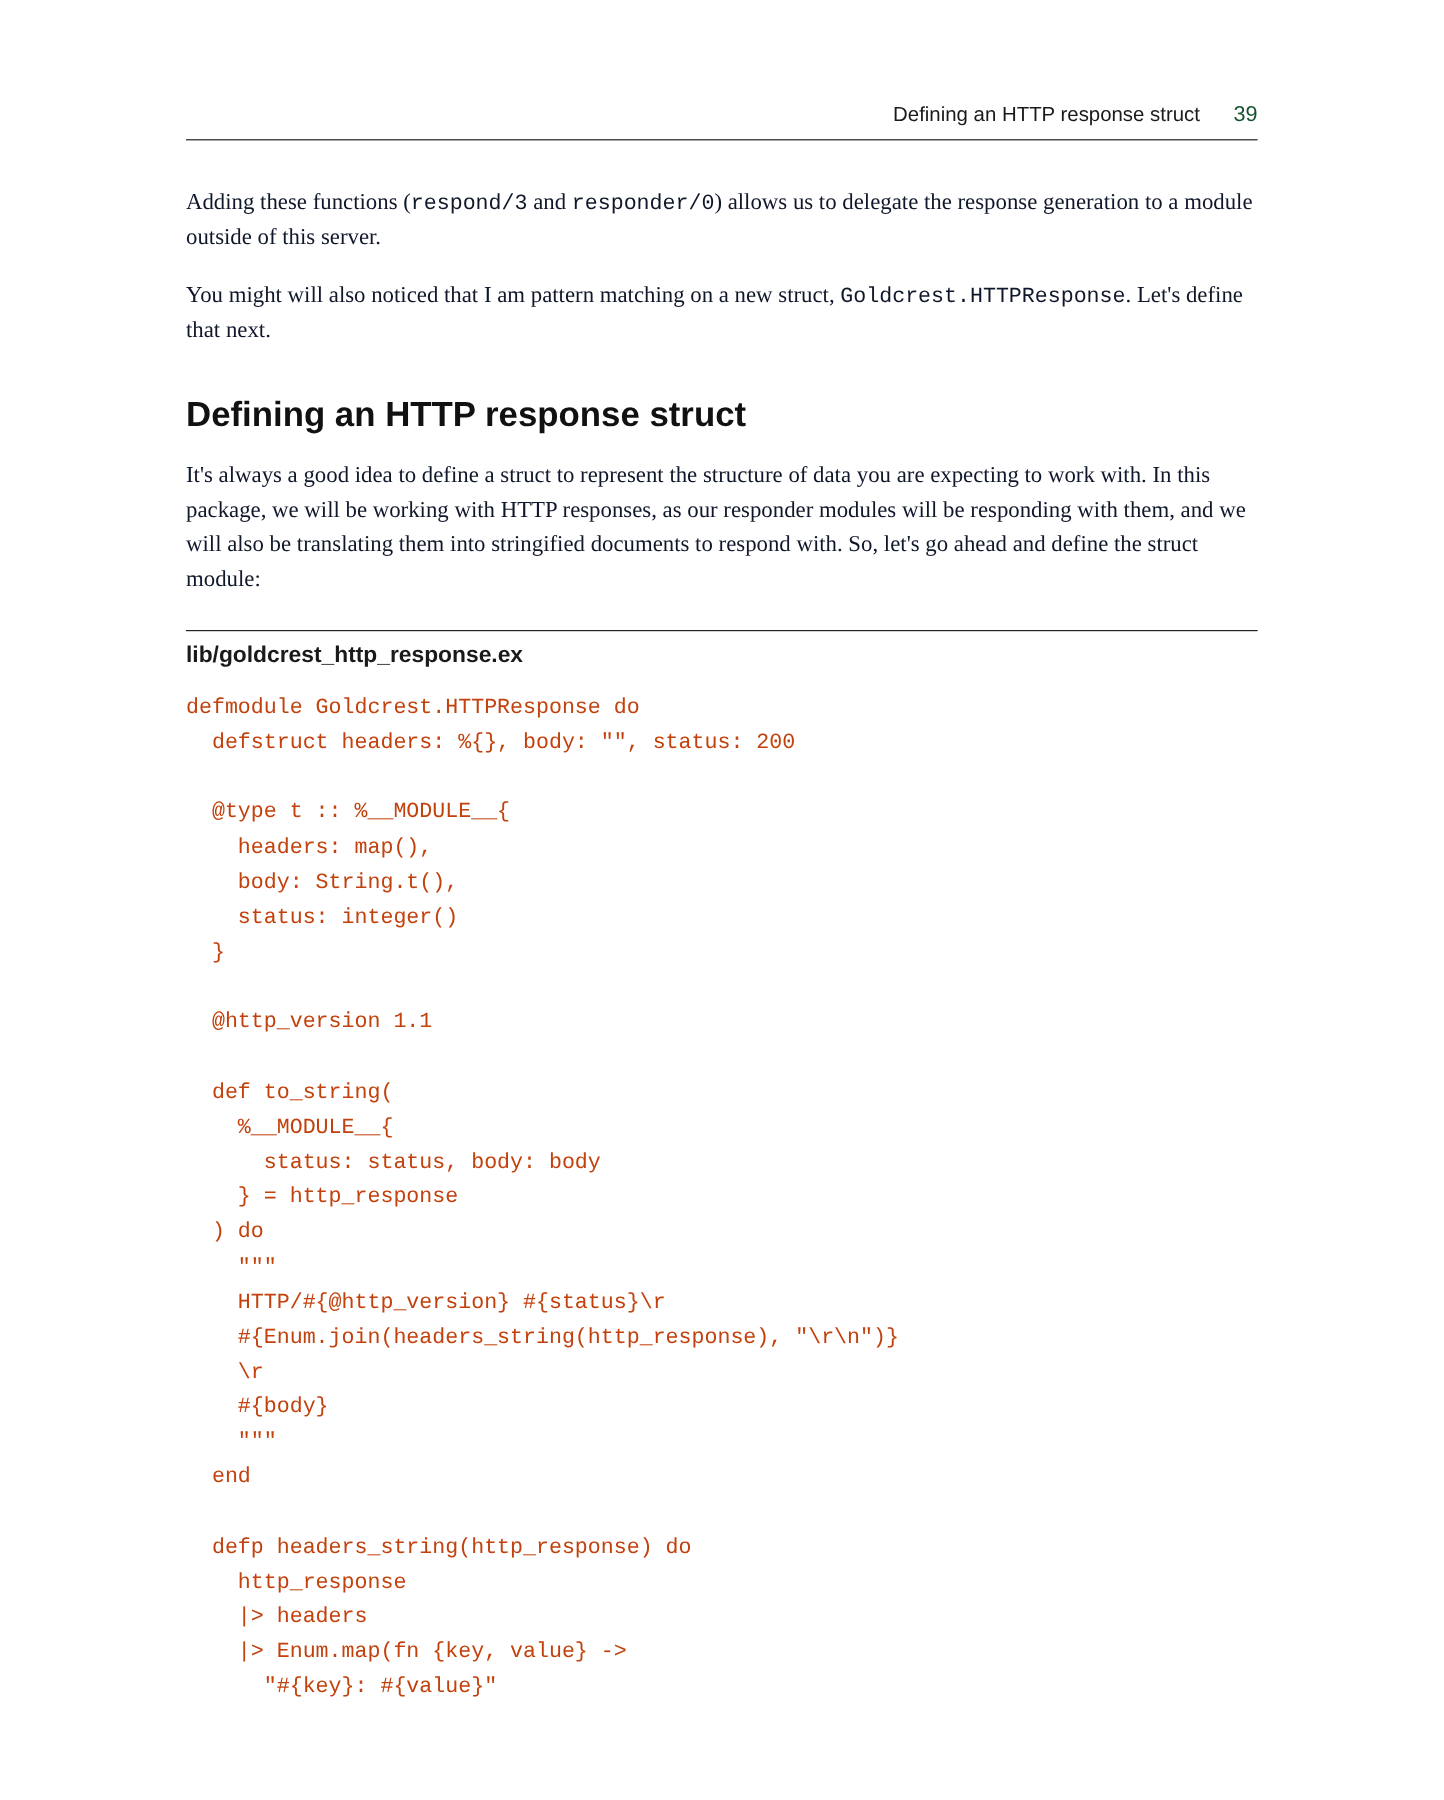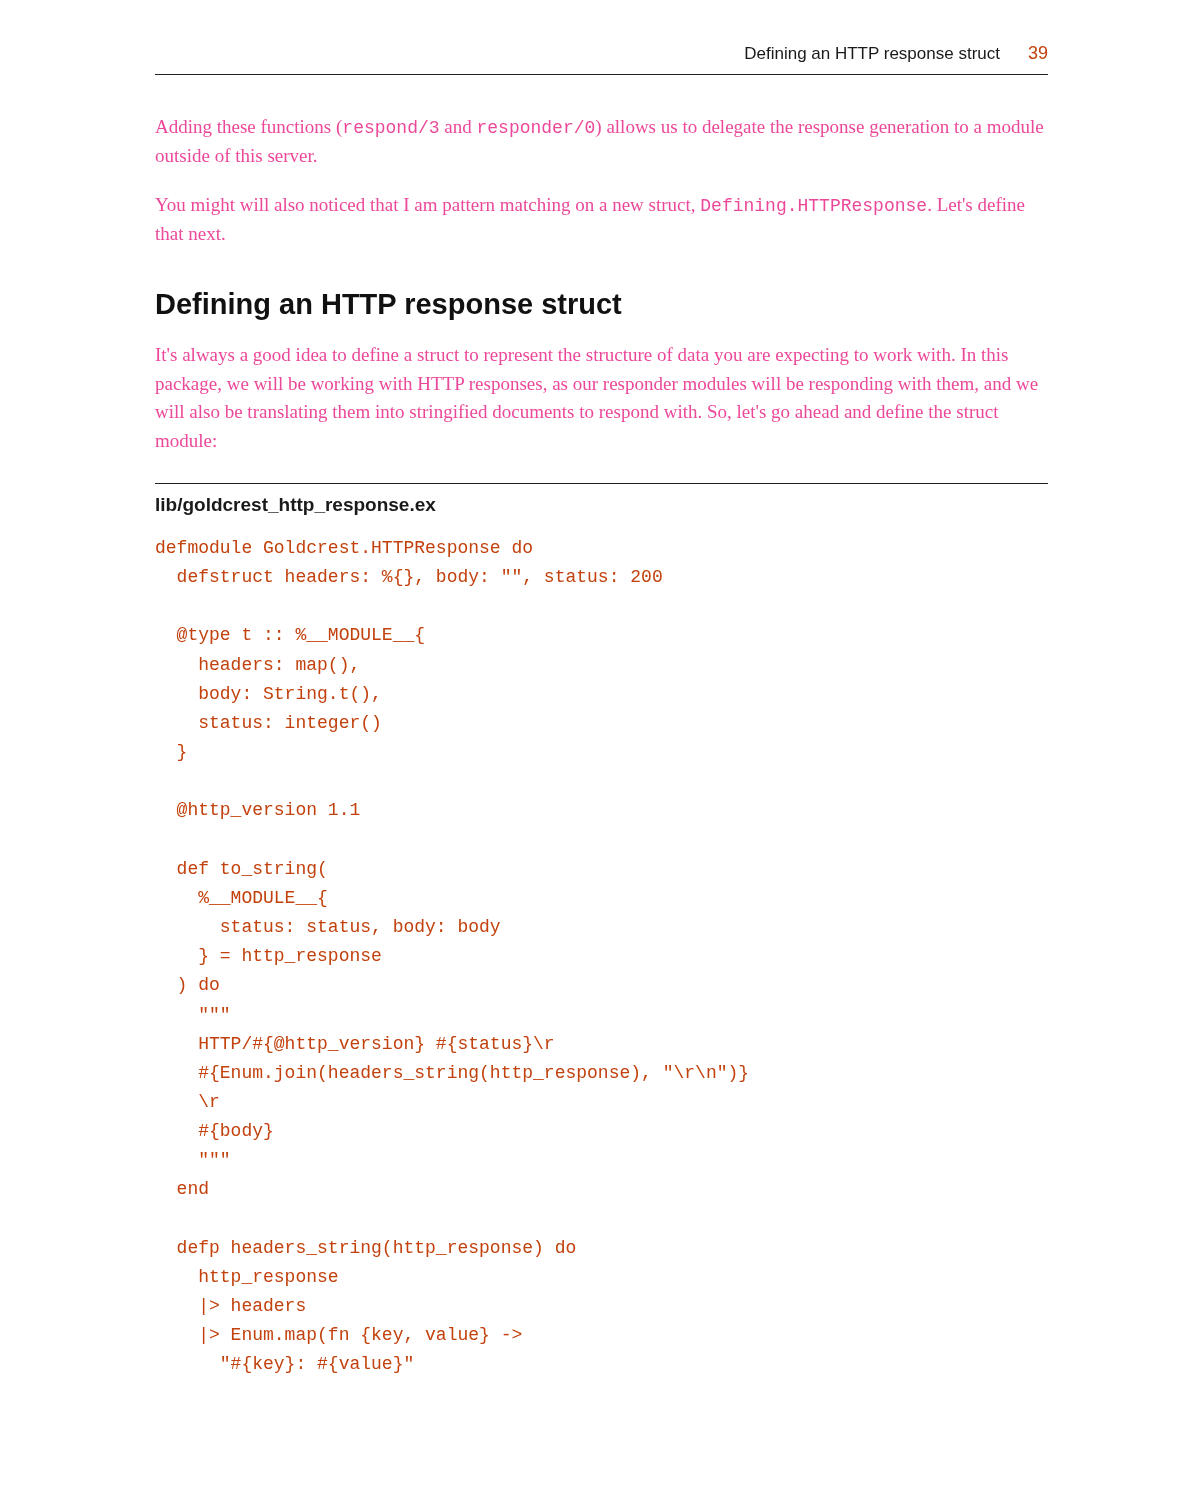--- a/index.html
+++ b/index.html
@@ -5,48 +5,48 @@
   body {
     margin: 0;
     padding: 0;
     background: #fff;
     font-family: Georgia, 'Times New Roman', serif;
     color: #1a1a1a;
   }
   .page {
     width: 1203px;
     min-height: 1500px;
-    padding: 43px 155px 60px 155px;
+    padding: 85px 155px 60px 155px;
     box-sizing: border-box;
     position: relative;
   }
   .header-row {
     display: flex;
     justify-content: flex-end;
     align-items: baseline;
     gap: 28px;
     margin-bottom: 10px;
     font-family: -apple-system, 'Segoe UI', Arial, sans-serif;
     font-size: 17px;
   }
   .page-number {
-    color: #c2410c;
+    color: #14532d;
     font-size: 18px;
   }
   .header-rule {
     border: none;
     border-top: 1px solid #222;
     margin: 0 0 38px 0;
   }
   .body-text {
     font-family: Georgia, 'Times New Roman', serif;
     font-size: 19px;
     line-height: 1.5;
     margin: 0 0 20px 0;
-    color: #ec4899;
+    color: #0f172a;
   }
   .inline-code {
     font-family: 'Courier New', Courier, monospace;
     font-size: 18px;
   }
   h2.section-heading {
     font-family: -apple-system, 'Segoe UI', Arial, sans-serif;
     font-weight: 700;
     font-size: 29px;
     margin: 40px 0 20px 0;
@@ -81,21 +81,21 @@
     <span>Defining an HTTP response struct</span>
     <span class="page-number">39</span>
   </div>
   <hr class="header-rule">
 
   <p class="body-text">
     <span>Adding these functions (</span><span class="inline-code">respond/3</span><span> and </span><span class="inline-code">responder/0</span><span>) allows us to delegate the response generation to a module outside of this server.</span>
   </p>
 
   <p class="body-text">
-    <span>You might will also noticed that I am pattern matching on a new struct, </span><span class="inline-code">Defining.HTTPResponse</span><span>. Let's define that next.</span>
+    <span>You might will also noticed that I am pattern matching on a new struct, </span><span class="inline-code">Goldcrest.HTTPResponse</span><span>. Let's define that next.</span>
   </p>
 
   <h2 class="section-heading">Defining an HTTP response struct</h2>
 
   <p class="body-text">It's always a good idea to define a struct to represent the structure of data you are expecting to work with. In this package, we will be working with HTTP responses, as our responder modules will be responding with them, and we will also be translating them into stringified documents to respond with. So, let's go ahead and define the struct module:</p>
 
   <hr class="code-caption-rule">
   <div class="code-caption">lib/goldcrest_http_response.ex</div>
 
   <pre class="code-block">defmodule Goldcrest.HTTPResponse do

